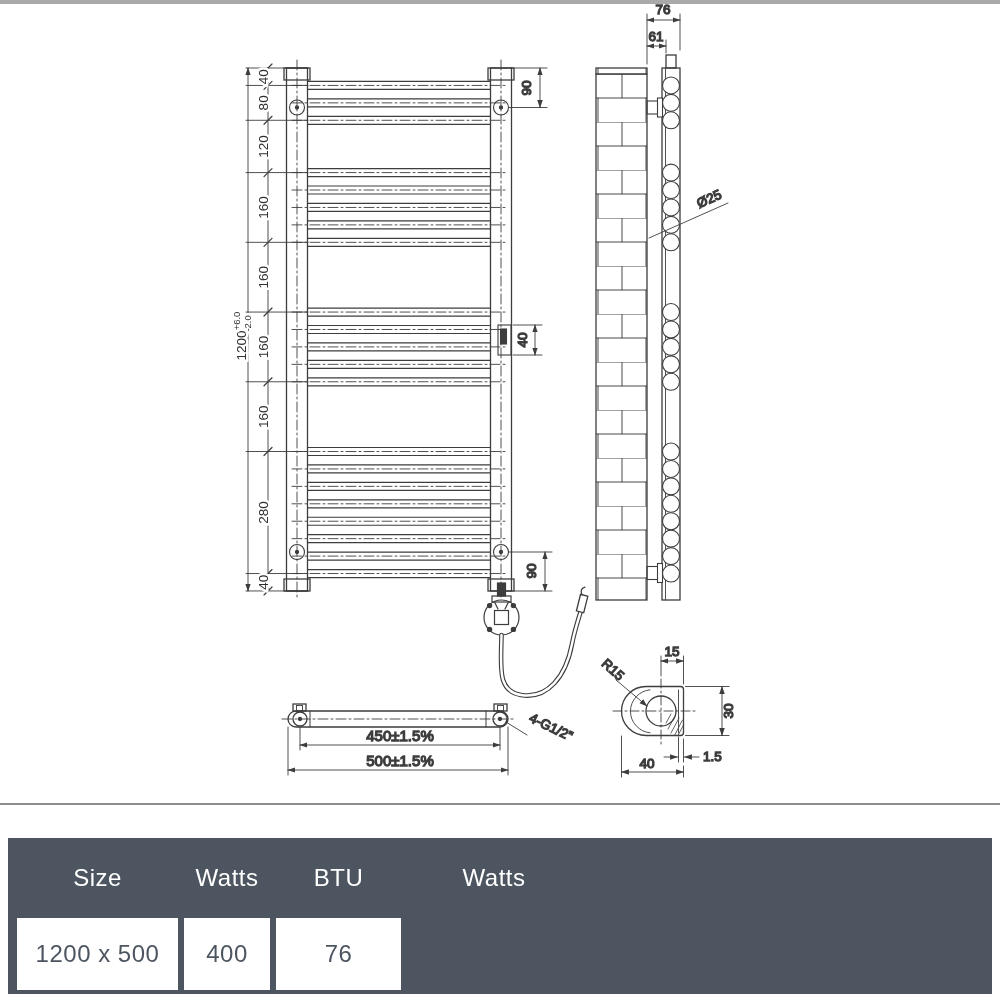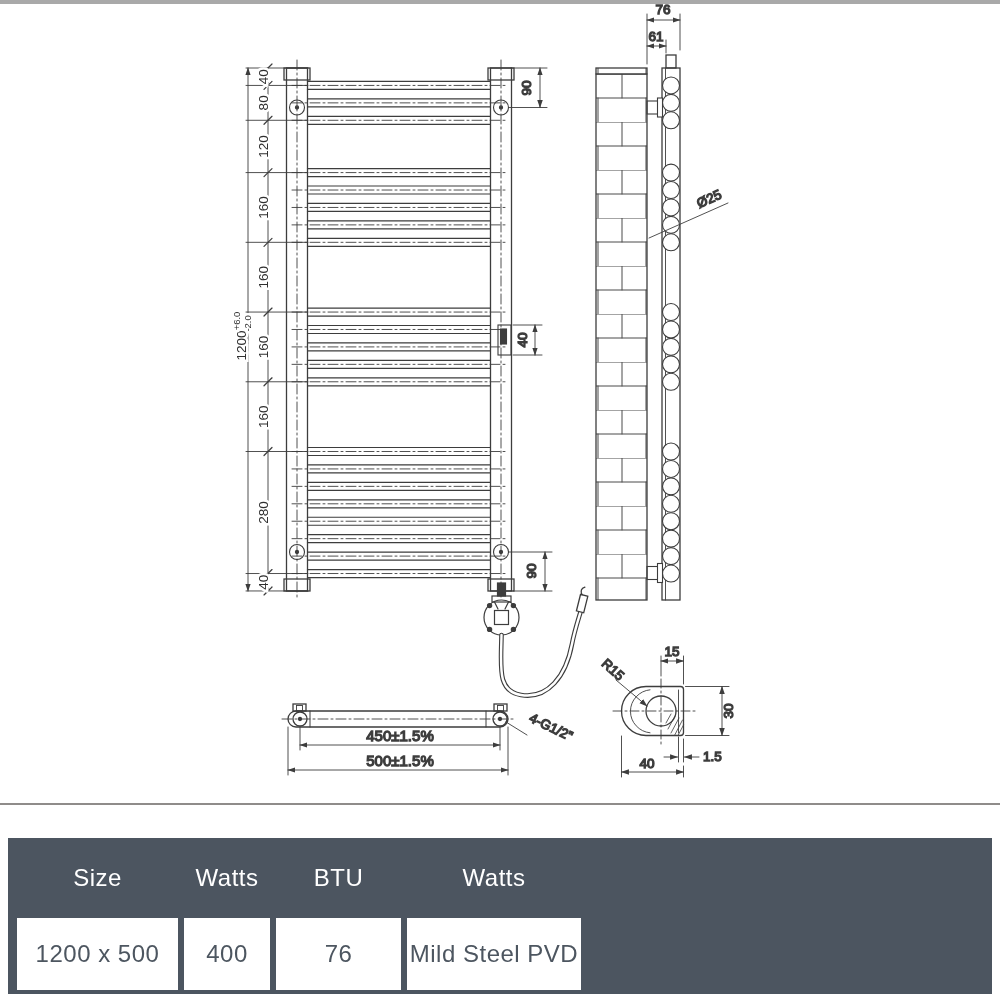--- a/index.html
+++ b/index.html
@@ -345,15 +345,14 @@
   <div class="tbl-row hdr-row">
     <div class="hdr-cell">Size</div>
     <div class="hdr-cell">Watts</div>
     <div class="hdr-cell">BTU</div>
     <div class="hdr-cell">Watts</div>
   </div>
   <div class="tbl-row data-row">
     <div class="data-cell">1200 x 500</div>
     <div class="data-cell">400</div>
     <div class="data-cell">76</div>
-    <div class="data-cell">Mild Steel PVD</div>
   </div>
 </div>
 
 </body></html>

